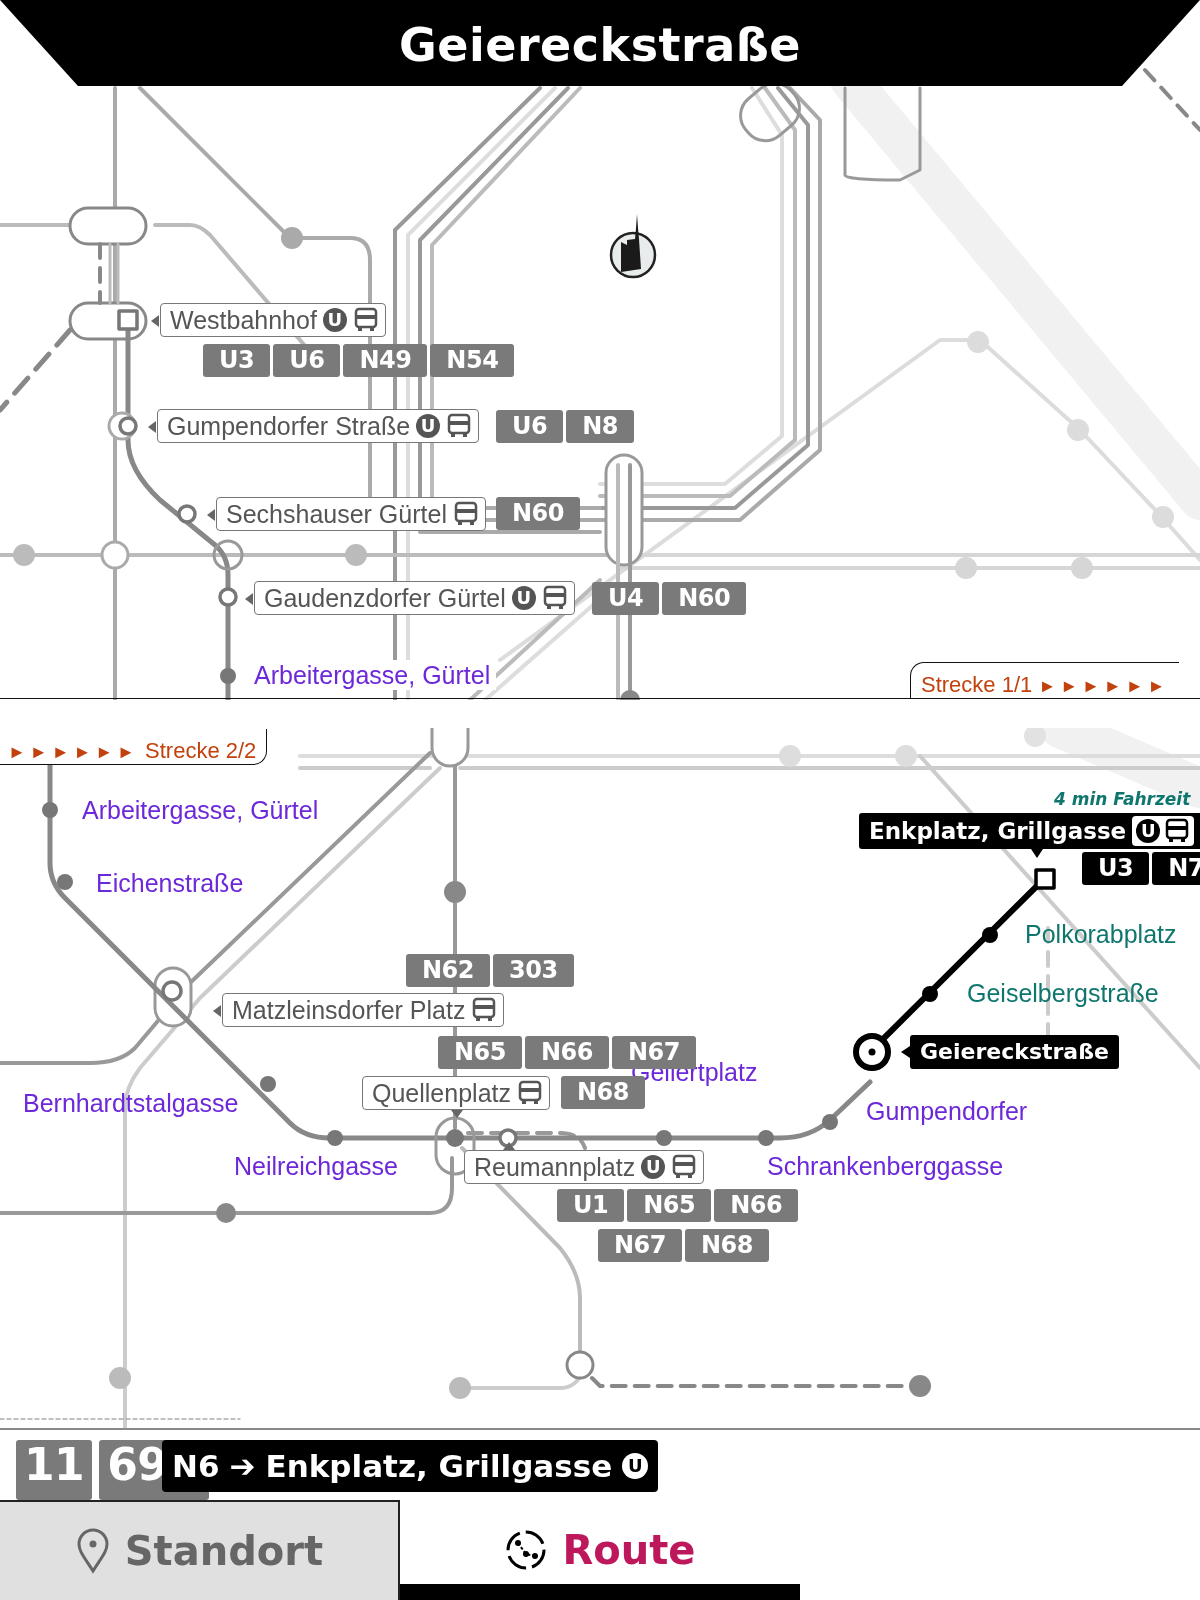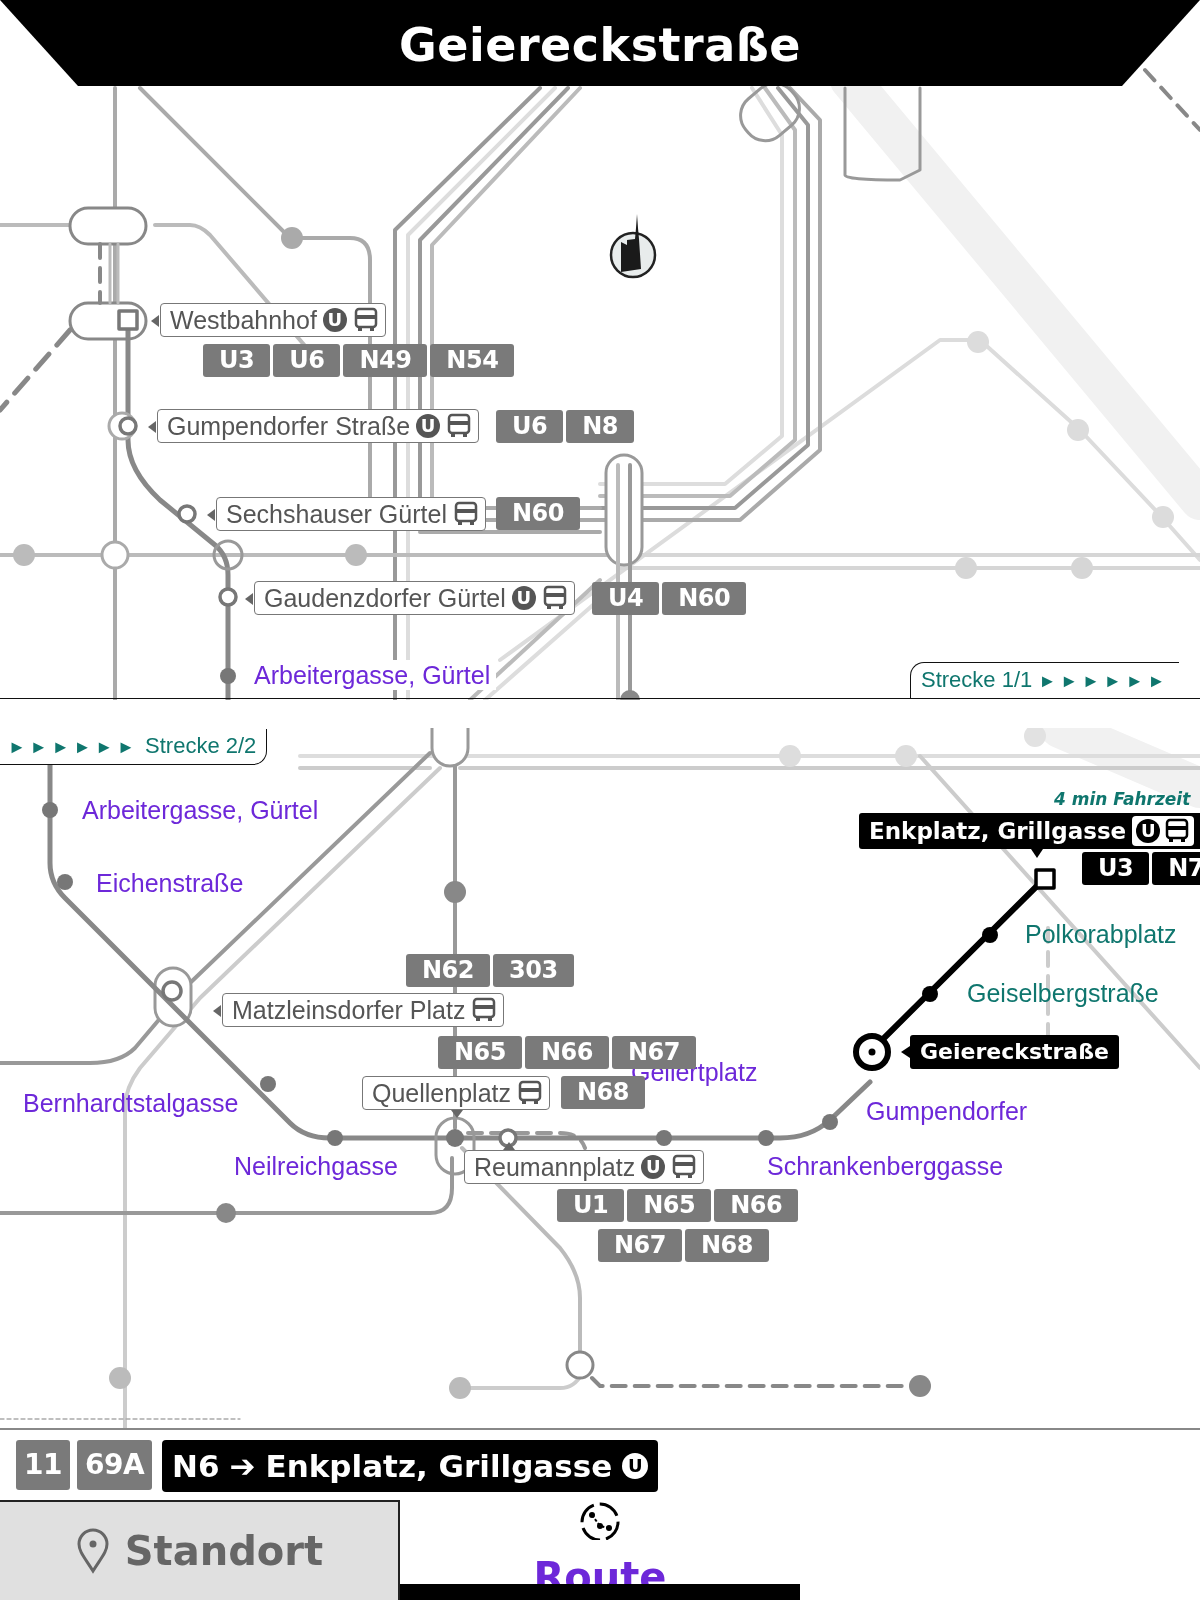--- a/index.html
+++ b/index.html
@@ -26,40 +26,40 @@
 
   .u-icon { display: inline-block; width: 24px; height: 24px; border-radius: 50%; background: #555; color: #fff; font-weight: bold; font-size: 18px; line-height: 24px; text-align: center; font-family: "DejaVu Sans", sans-serif; }
   .bus-icon { display: inline-block; width: 26px; height: 26px; position: relative; }
   .bus-icon svg { position: absolute; left: 0; top: 0; }
 
   .badges { position: absolute; display: flex; gap: 3px; }
   .badge { height: 33px; min-width: 34px; padding: 0 16px; background: #7a7a7a; color: #fff; font-weight: bold; font-size: 24px; line-height: 33px; border-radius: 3px; text-align: center; font-family: "DejaVu Sans", sans-serif; letter-spacing: -0.5px; }
   .badge.black { background: #000; }
 
   
-  .strecke-tab { position: absolute; height: 36px; background: #fff; border: 1.3px solid #111; font-size: 22px; color: #0f766e; line-height: 33px; white-space: nowrap; padding: 0 10px; }
+  .strecke-tab { position: absolute; height: 36px; background: #fff; border: 1.3px solid #111; font-size: 22px; color: #c2410c; line-height: 44px; white-space: nowrap; padding: 0 10px; }
   #strecke-1 { left: 910px; top: 662px; border-right: none; border-bottom: none; border-radius: 14px 0 0 0; }
   #strecke-2 { left: -2px; top: 729px; border-left: none; border-top: none; border-radius: 0 0 14px 0; }
   .arrows { letter-spacing: 4px; font-size: 18px; }
 
   .hline { position: absolute; left: 0; width: 1200px; height: 1.3px; background: #111; }
 
   
   .black-box { position: absolute; background: #000; color: #fff; font-weight: bold; font-family: "DejaVu Sans", sans-serif; white-space: nowrap; border-radius: 3px; }
 
   
   #route-bar { position: absolute; left: 0; top: 1428px; width: 1200px; height: 72px; border-top: 2px solid #888; }
-  #route-bar .badge { height: 50px; line-height: 50px; font-size: 28px; padding: 0 8px; }
+  #route-bar .badge { height: 60px; line-height: 50px; font-size: 44px; padding: 0 8px; }
   #route-line-box { position: absolute; left: 162px; top: 10px; height: 52px; background: #000; color: #fff; font-family: "DejaVu Sans", sans-serif; font-weight: bold; font-size: 31px; line-height: 52px; padding: 0 10px; border-radius: 4px; display: flex; align-items: center; gap: 10px; white-space: nowrap; }
 
   
   #tabbar { position: absolute; left: 0; top: 1500px; width: 1200px; height: 100px; }
   .tab { position: absolute; top: 0; height: 100px; display: flex; align-items: center; justify-content: center; gap: 14px; font-family: "DejaVu Sans", sans-serif; font-weight: bold; font-size: 40px; }
   .tab.inactive { background: #e0e0e0; color: #666; border-top: 2px solid #222; }
-  .tab.active { background: #fff; color: #6d28d9; flex-direction: column; }
+  .tab.active { background: #fff; color: #be185d; }
   #tab-standort { left: 0; width: 400px; border-right: 2px solid #222; }
   #tab-route { left: 400px; width: 400px; }
   #tab-fahrplan { left: 800px; width: 400px; border-left: 2px solid #222; }
   #tab-route-underline { position: absolute; left: 400px; top: 1584px; width: 400px; height: 16px; background: #000; }
 </style>
 </head>
 <body>
 
 <div id="root">
 

